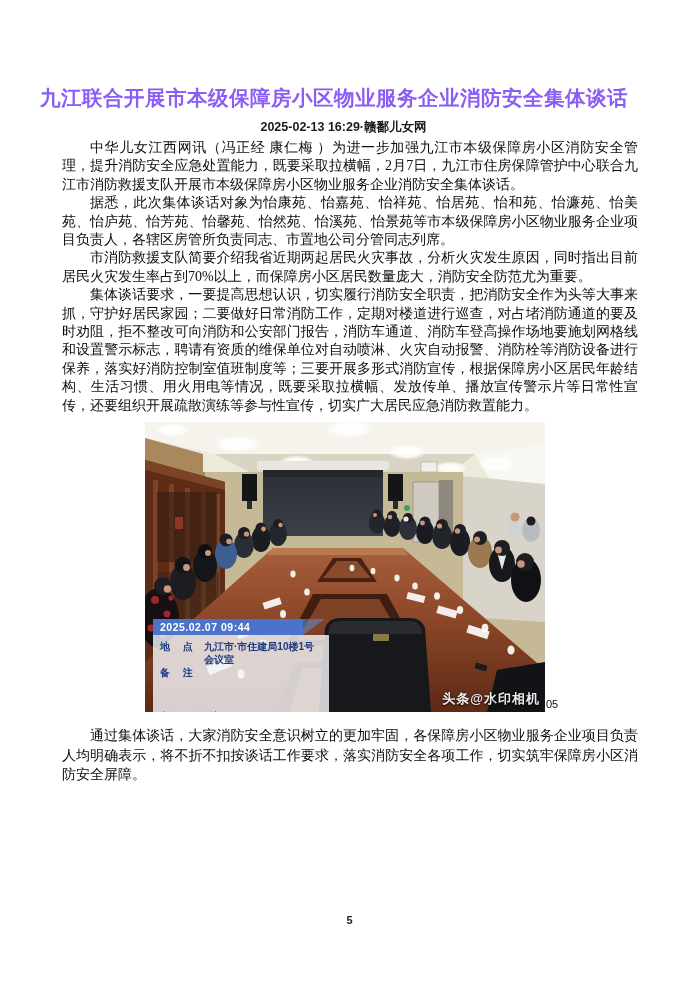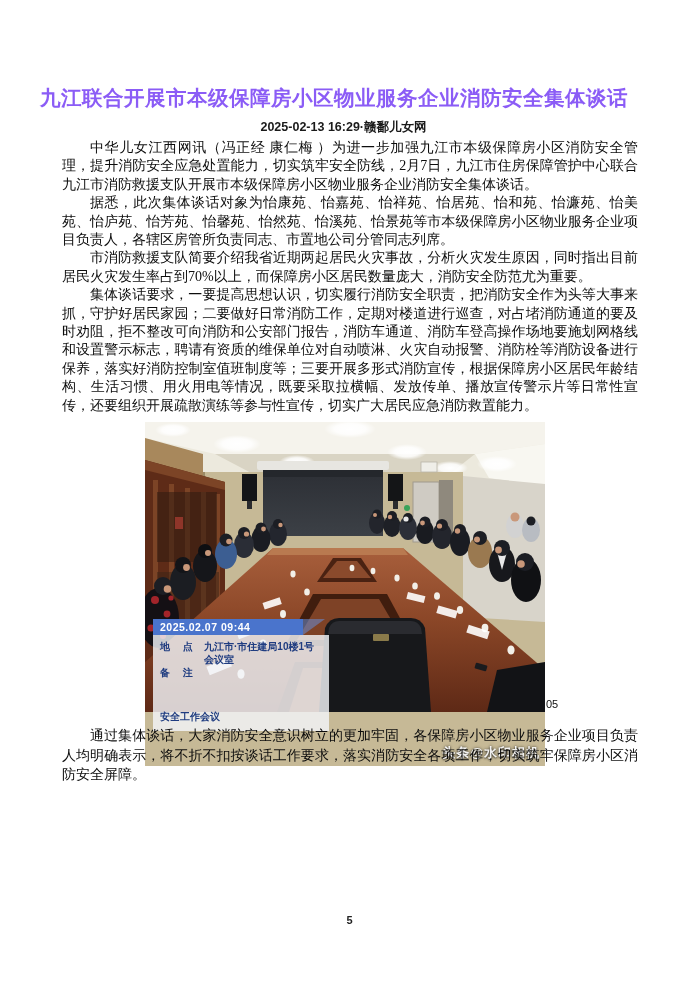--- a/index.html
+++ b/index.html
@@ -37,21 +37,21 @@
   .closing-text {
     position:absolute; top:726px; left:62px; width:576px;
     font-size:14px; line-height:19.5px;
     text-align:justify;
     color:#0d0d0d;
   }
   .closing-text p { text-indent:2em; margin:0; }
 
   .photo {
     position:absolute; left:145px; top:422px;
-    width:400px; height:344px;
+    width:400px; height:290px;
     background:#c6b996;
     overflow:hidden;
   }
   .photo svg { display:block; width:400px; height:290px; }
 
   .ph-badge {
     position:absolute; left:8px; top:197px; width:176px;
     font-family:"Liberation Sans","DejaVu Sans",sans-serif;
   }
   .ph-badge-head {
@@ -105,21 +105,21 @@
 </style>
 </head>
 <body>
 
 <div class="page">
 
   <h1 class="article-title">九江联合开展市本级保障房小区物业服务企业消防安全集体谈话</h1>
   <div class="dateline">2025-02-13 16:29·赣鄱儿女网</div>
 
   <div class="body-text">
-    <p>中华儿女江西网讯（冯正经 康仁梅 ）为进一步加强九江市本级保障房小区消防安全管理，提升消防安全应急处置能力，切实筑牢安全防线，2月7日，九江市住房保障管护中心联合九江市消防救援支队开展市本级保障房小区物业服务企业消防安全集体谈话。</p>
+    <p>中华儿女江西网讯（冯正经 康仁梅 ）为进一步加强九江市本级保障房小区消防安全管理，提升消防安全应急处置能力，既要采取拉横幅，2月7日，九江市住房保障管护中心联合九江市消防救援支队开展市本级保障房小区物业服务企业消防安全集体谈话。</p>
     <p>据悉，此次集体谈话对象为怡康苑、怡嘉苑、怡祥苑、怡居苑、怡和苑、怡濂苑、怡美苑、怡庐苑、怡芳苑、怡馨苑、怡然苑、怡溪苑、怡景苑等市本级保障房小区物业服务企业项目负责人，各辖区房管所负责同志、市置地公司分管同志列席。</p>
     <p>市消防救援支队简要介绍我省近期两起居民火灾事故，分析火灾发生原因，同时指出目前居民火灾发生率占到70%以上，而保障房小区居民数量庞大，消防安全防范尤为重要。</p>
     <p>集体谈话要求，一要提高思想认识，切实履行消防安全职责，把消防安全作为头等大事来抓，守护好居民家园；二要做好日常消防工作，定期对楼道进行巡查，对占堵消防通道的要及时劝阻，拒不整改可向消防和公安部门报告，消防车通道、消防车登高操作场地要施划网格线和设置警示标志，聘请有资质的维保单位对自动喷淋、火灾自动报警、消防栓等消防设备进行保养，落实好消防控制室值班制度等；三要开展多形式消防宣传，根据保障房小区居民年龄结构、生活习惯、用火用电等情况，既要采取拉横幅、发放传单、播放宣传警示片等日常性宣传，还要组织开展疏散演练等参与性宣传，切实广大居民应急消防救置能力。</p>
   </div>
 
   <div class="photo">
     <svg viewBox="0 0 400 290">
       <defs>
         <linearGradient id="gTable" x1="0" y1="0" x2="0" y2="1">
           <stop offset="0" stop-color="#a85f3c"></stop>

